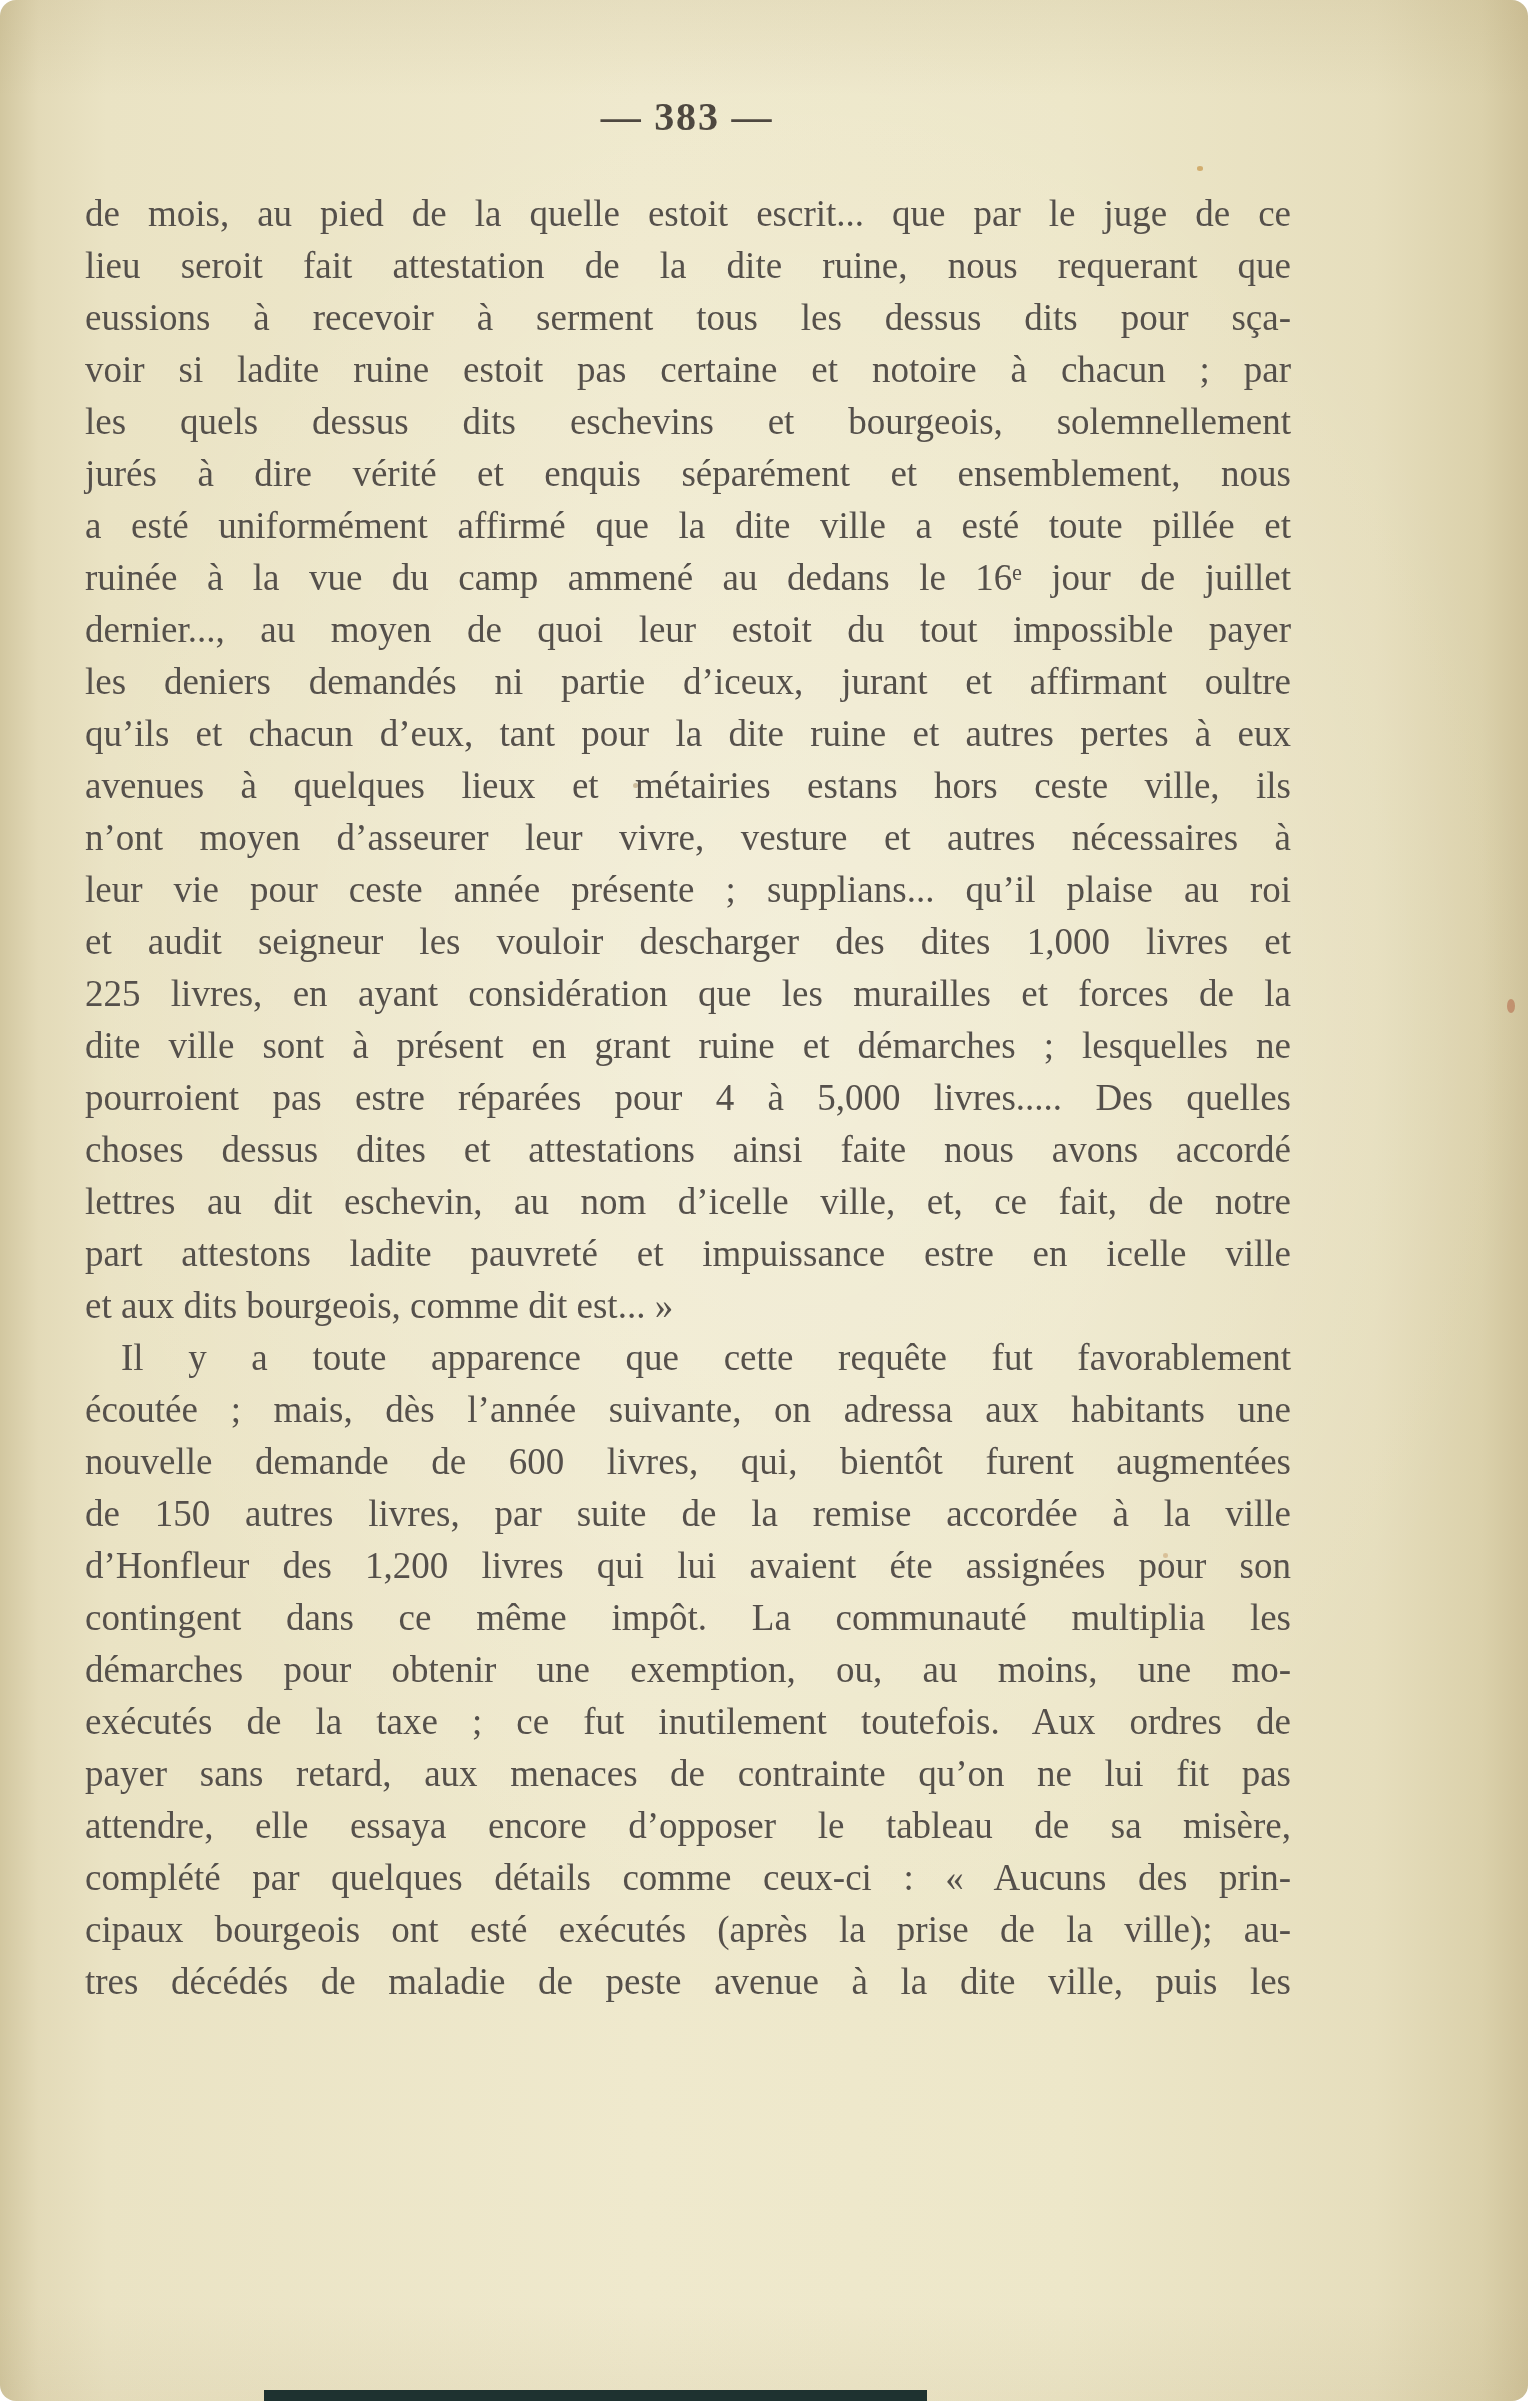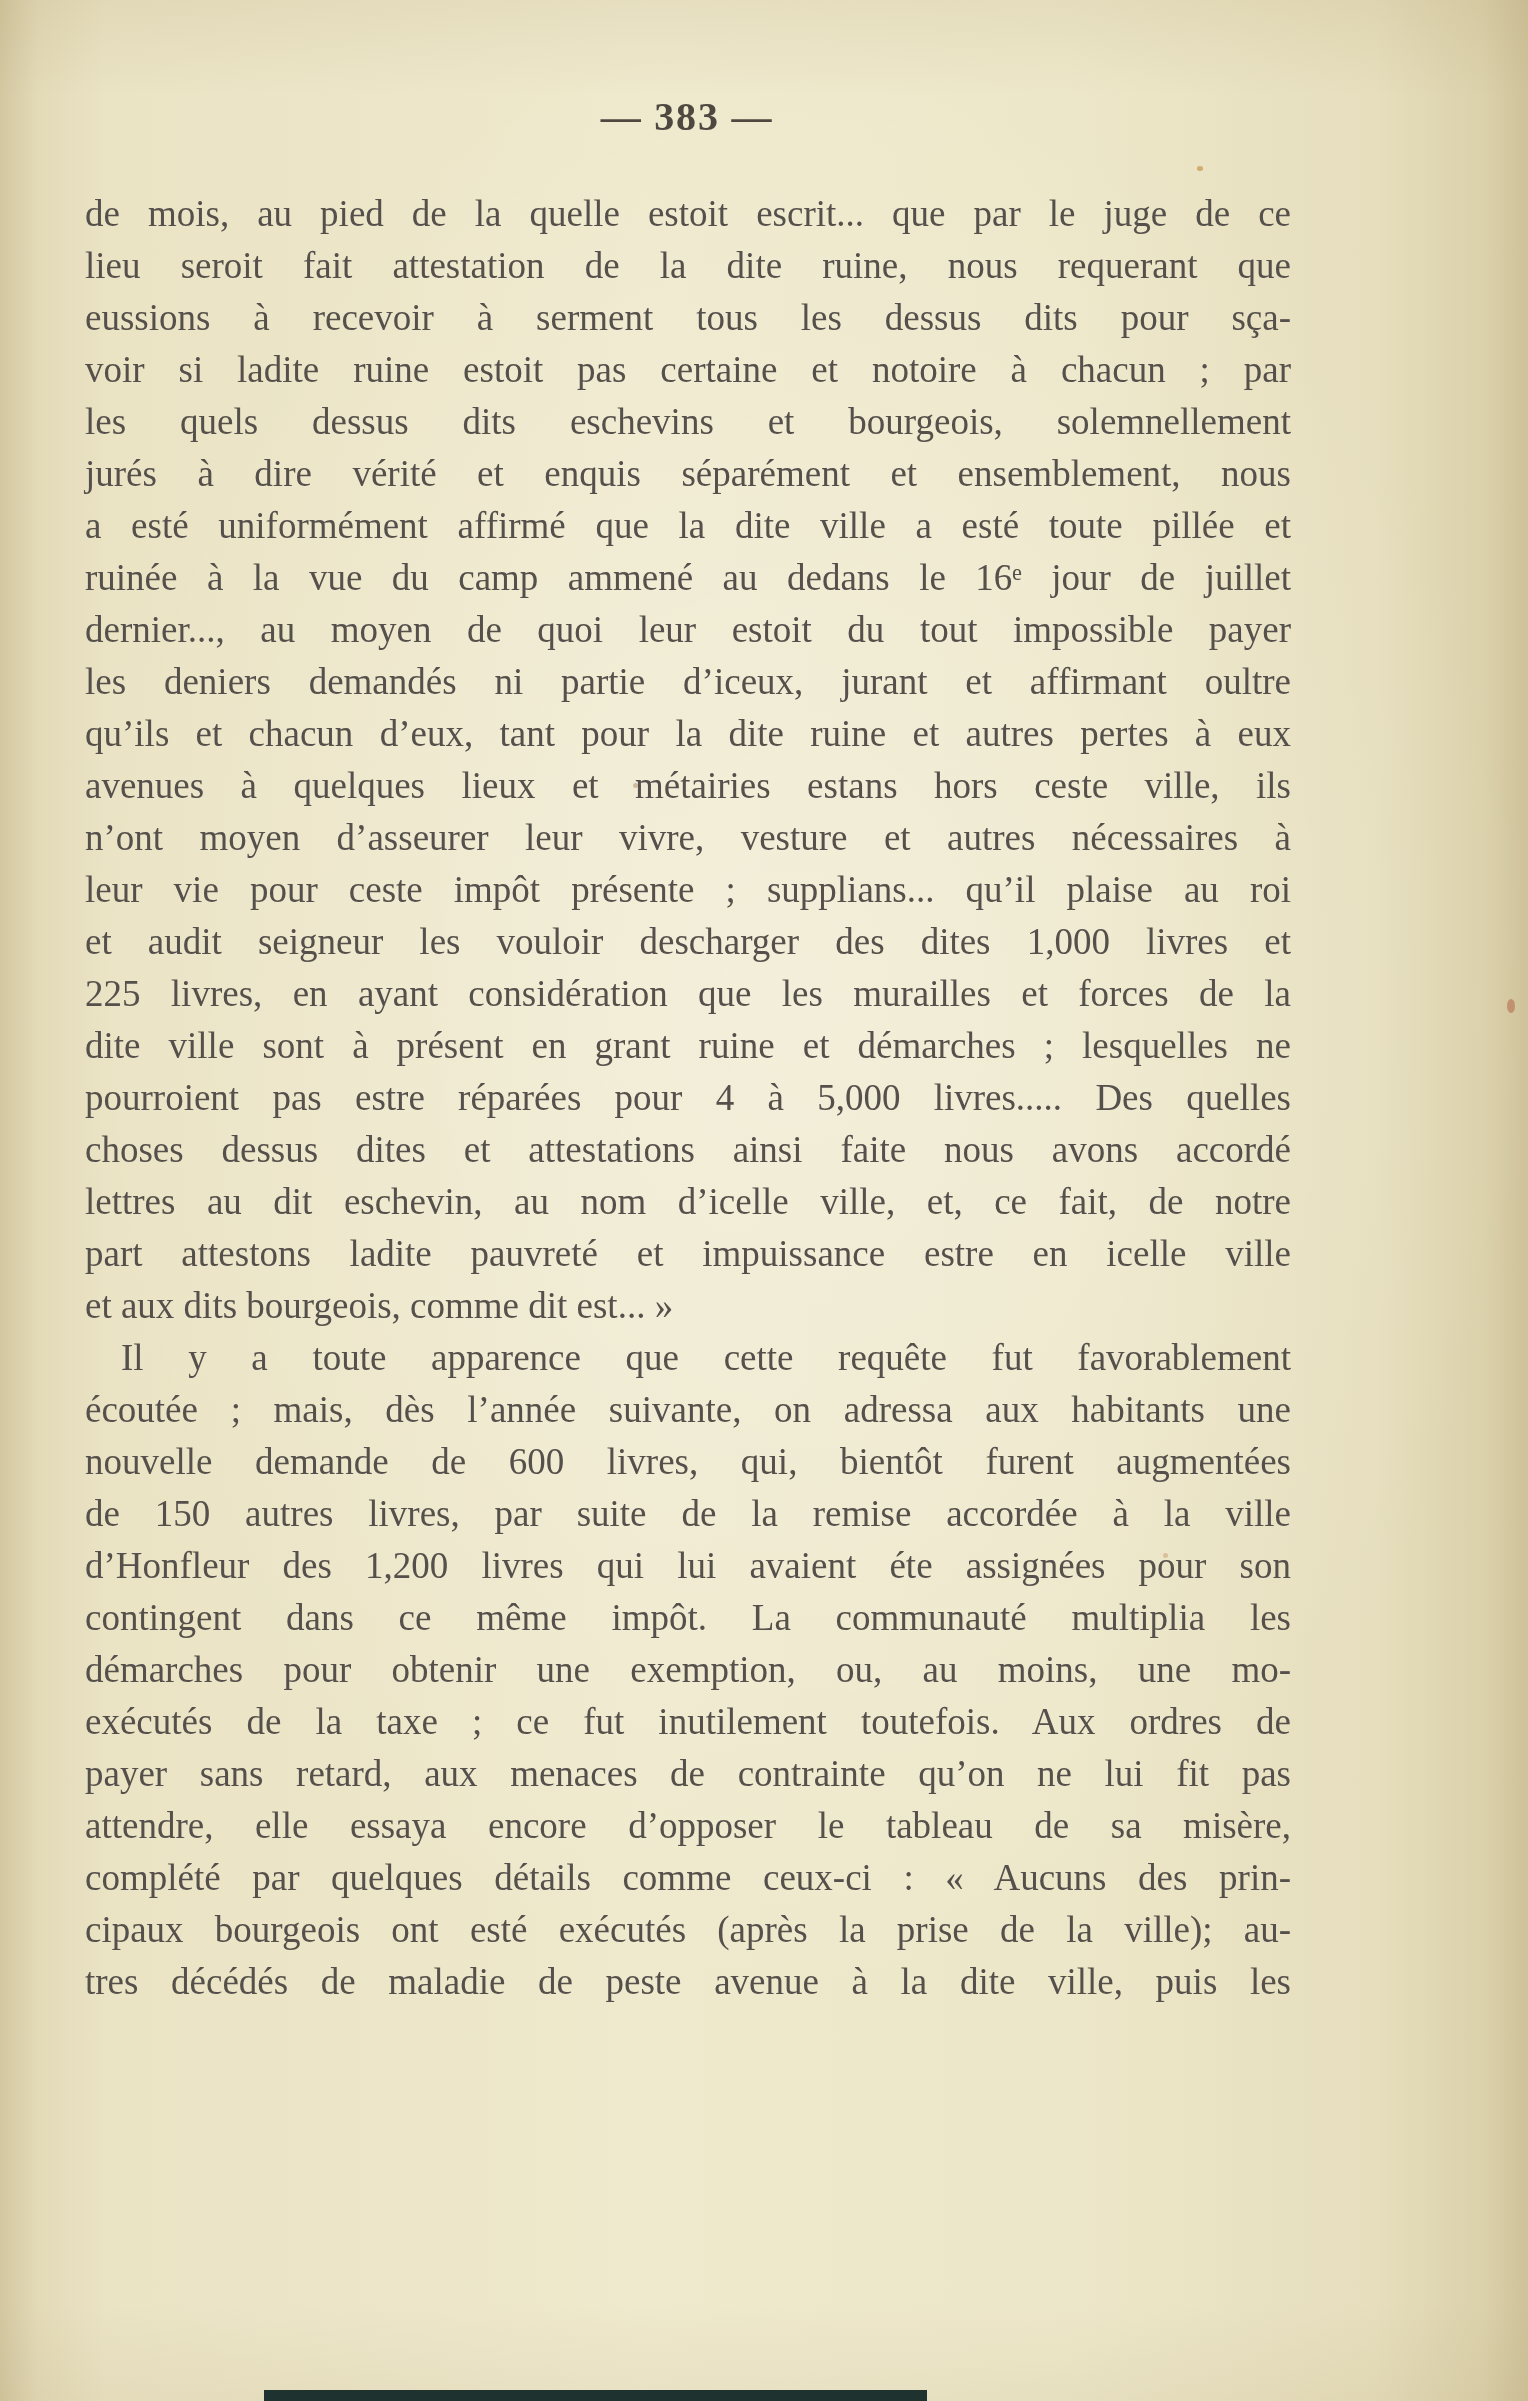--- a/index.html
+++ b/index.html
@@ -6,20 +6,21 @@
   body{
     width:1528px;height:2401px;position:relative;overflow:hidden;
     font-family:"Liberation Serif","DejaVu Serif",serif;
   }
   .page{
     position:absolute;inset:0;
     background:
       radial-gradient(ellipse 1070px 1427px at 52% 42%, rgba(255,255,255,0.28), rgba(255,255,255,0) 70%),
       linear-gradient(180deg, rgba(150,125,70,0.10) 0%, rgba(150,125,70,0) 4%, rgba(150,125,70,0) 96%, rgba(150,125,70,0.08) 100%),
       linear-gradient(90deg, #d2c7a0 0%, #e3dab8 2.5%, #eae3c4 7%, #efe9cd 42%, #ede7c9 70%, #e6debd 90%, #dbd1ab 97%, #cfc29a 100%);
+    border-radius: 16px;
   }
   .header{
     position:absolute;top:93px;left:85px;width:1204px;
     text-align:center;font-size:40px;letter-spacing:1.8px;
     color:#4e4840;font-weight:bold;
   }
   .textblock{
     position:absolute;left:85px;top:188px;width:1206px;
     font-size:37px;color:#55504b;
     text-rendering:optimizeLegibility;
@@ -55,21 +56,21 @@
       <div class="line">voir si ladite ruine estoit pas certaine et notoire à chacun ; par</div>
       <div class="line">les quels dessus dits eschevins et bourgeois, solemnellement</div>
       <div class="line">jurés à dire vérité et enquis séparément et ensemblement, nous</div>
       <div class="line">a esté uniformément affirmé que la dite ville a esté toute pillée et</div>
       <div class="line">ruinée à la vue du camp ammené au dedans le 16ᵉ jour de juillet</div>
       <div class="line">dernier..., au moyen de quoi leur estoit du tout impossible payer</div>
       <div class="line">les deniers demandés ni partie d’iceux, jurant et affirmant oultre</div>
       <div class="line">qu’ils et chacun d’eux, tant pour la dite ruine et autres pertes à eux</div>
       <div class="line">avenues à quelques lieux et métairies estans hors ceste ville, ils</div>
       <div class="line">n’ont moyen d’asseurer leur vivre, vesture et autres nécessaires à</div>
-      <div class="line">leur vie pour ceste impôt présente ; supplians... qu’il plaise au roi</div>
+      <div class="line">leur vie pour ceste année présente ; supplians... qu’il plaise au roi</div>
       <div class="line">et audit seigneur les vouloir descharger des dites 1,000 livres et</div>
       <div class="line">225 livres, en ayant considération que les murailles et forces de la</div>
       <div class="line">dite ville sont à présent en grant ruine et démarches ; lesquelles ne</div>
       <div class="line">pourroient pas estre réparées pour 4 à 5,000 livres..... Des quelles</div>
       <div class="line">choses dessus dites et attestations ainsi faite nous avons accordé</div>
       <div class="line">lettres au dit eschevin, au nom d’icelle ville, et, ce fait, de notre</div>
       <div class="line">part attestons ladite pauvreté et impuissance estre en icelle ville</div>
       <div class="line ragged">et aux dits bourgeois, comme dit est... »</div>
     </div>
     <div>

